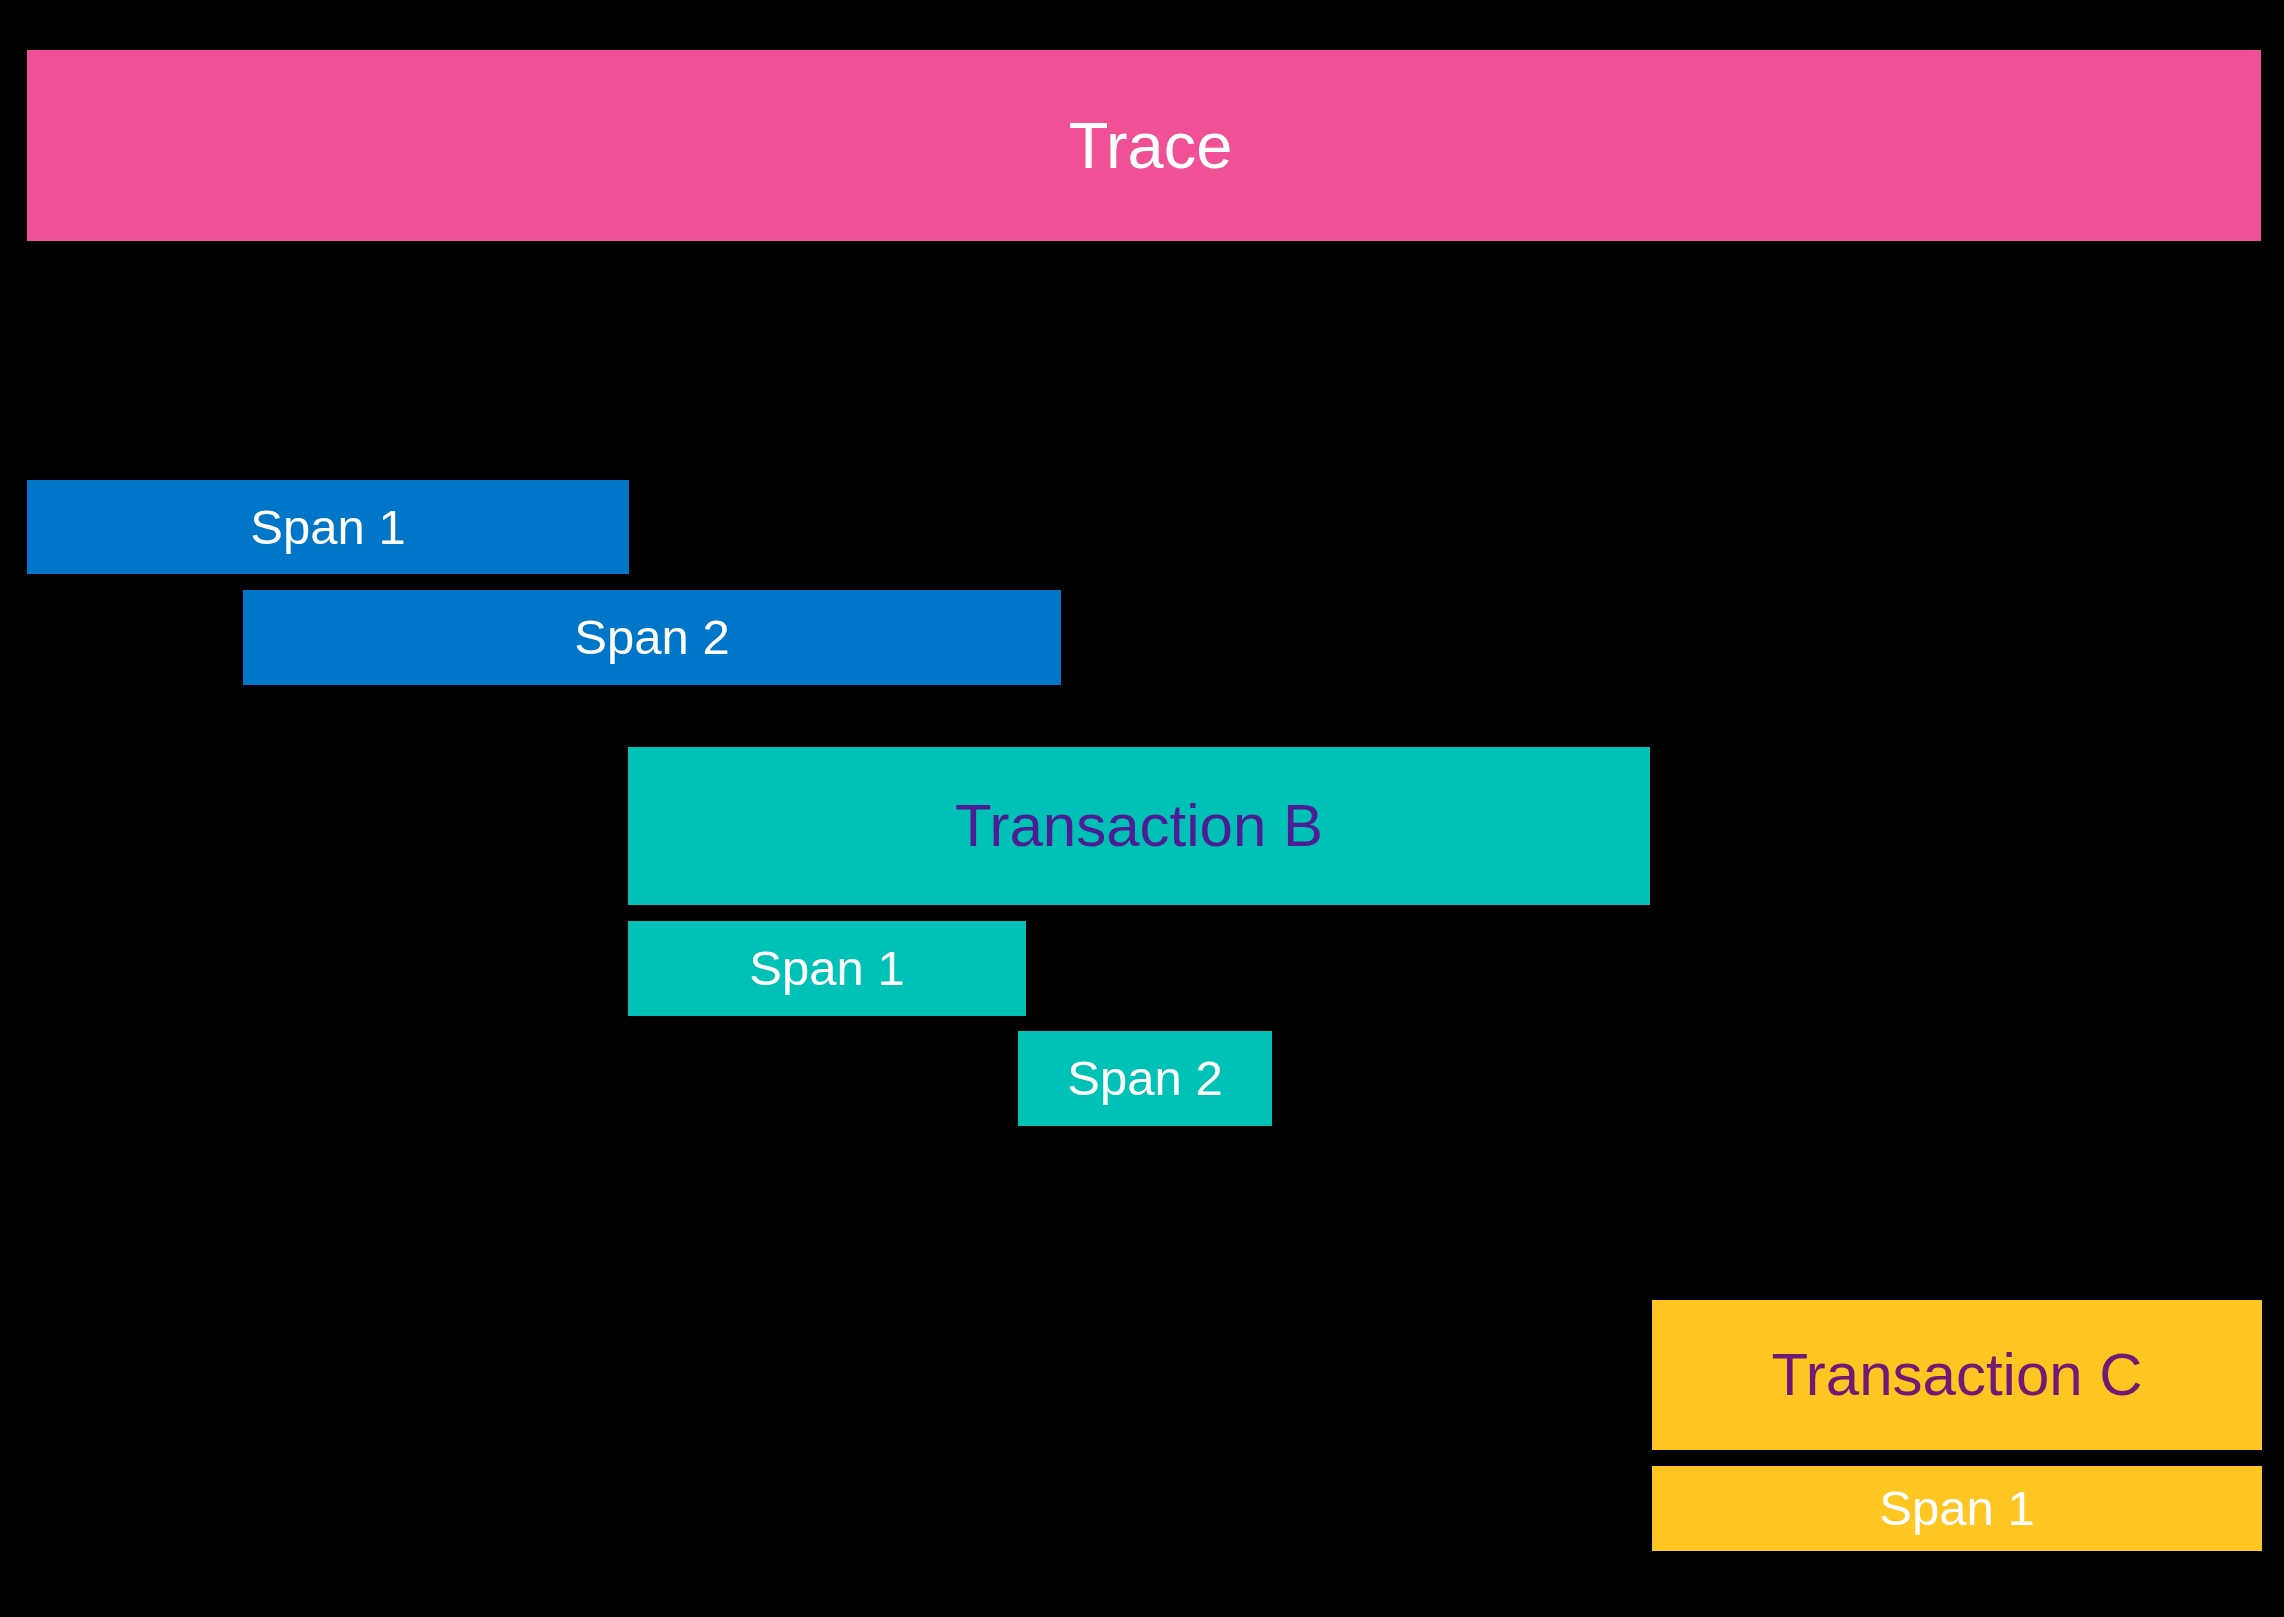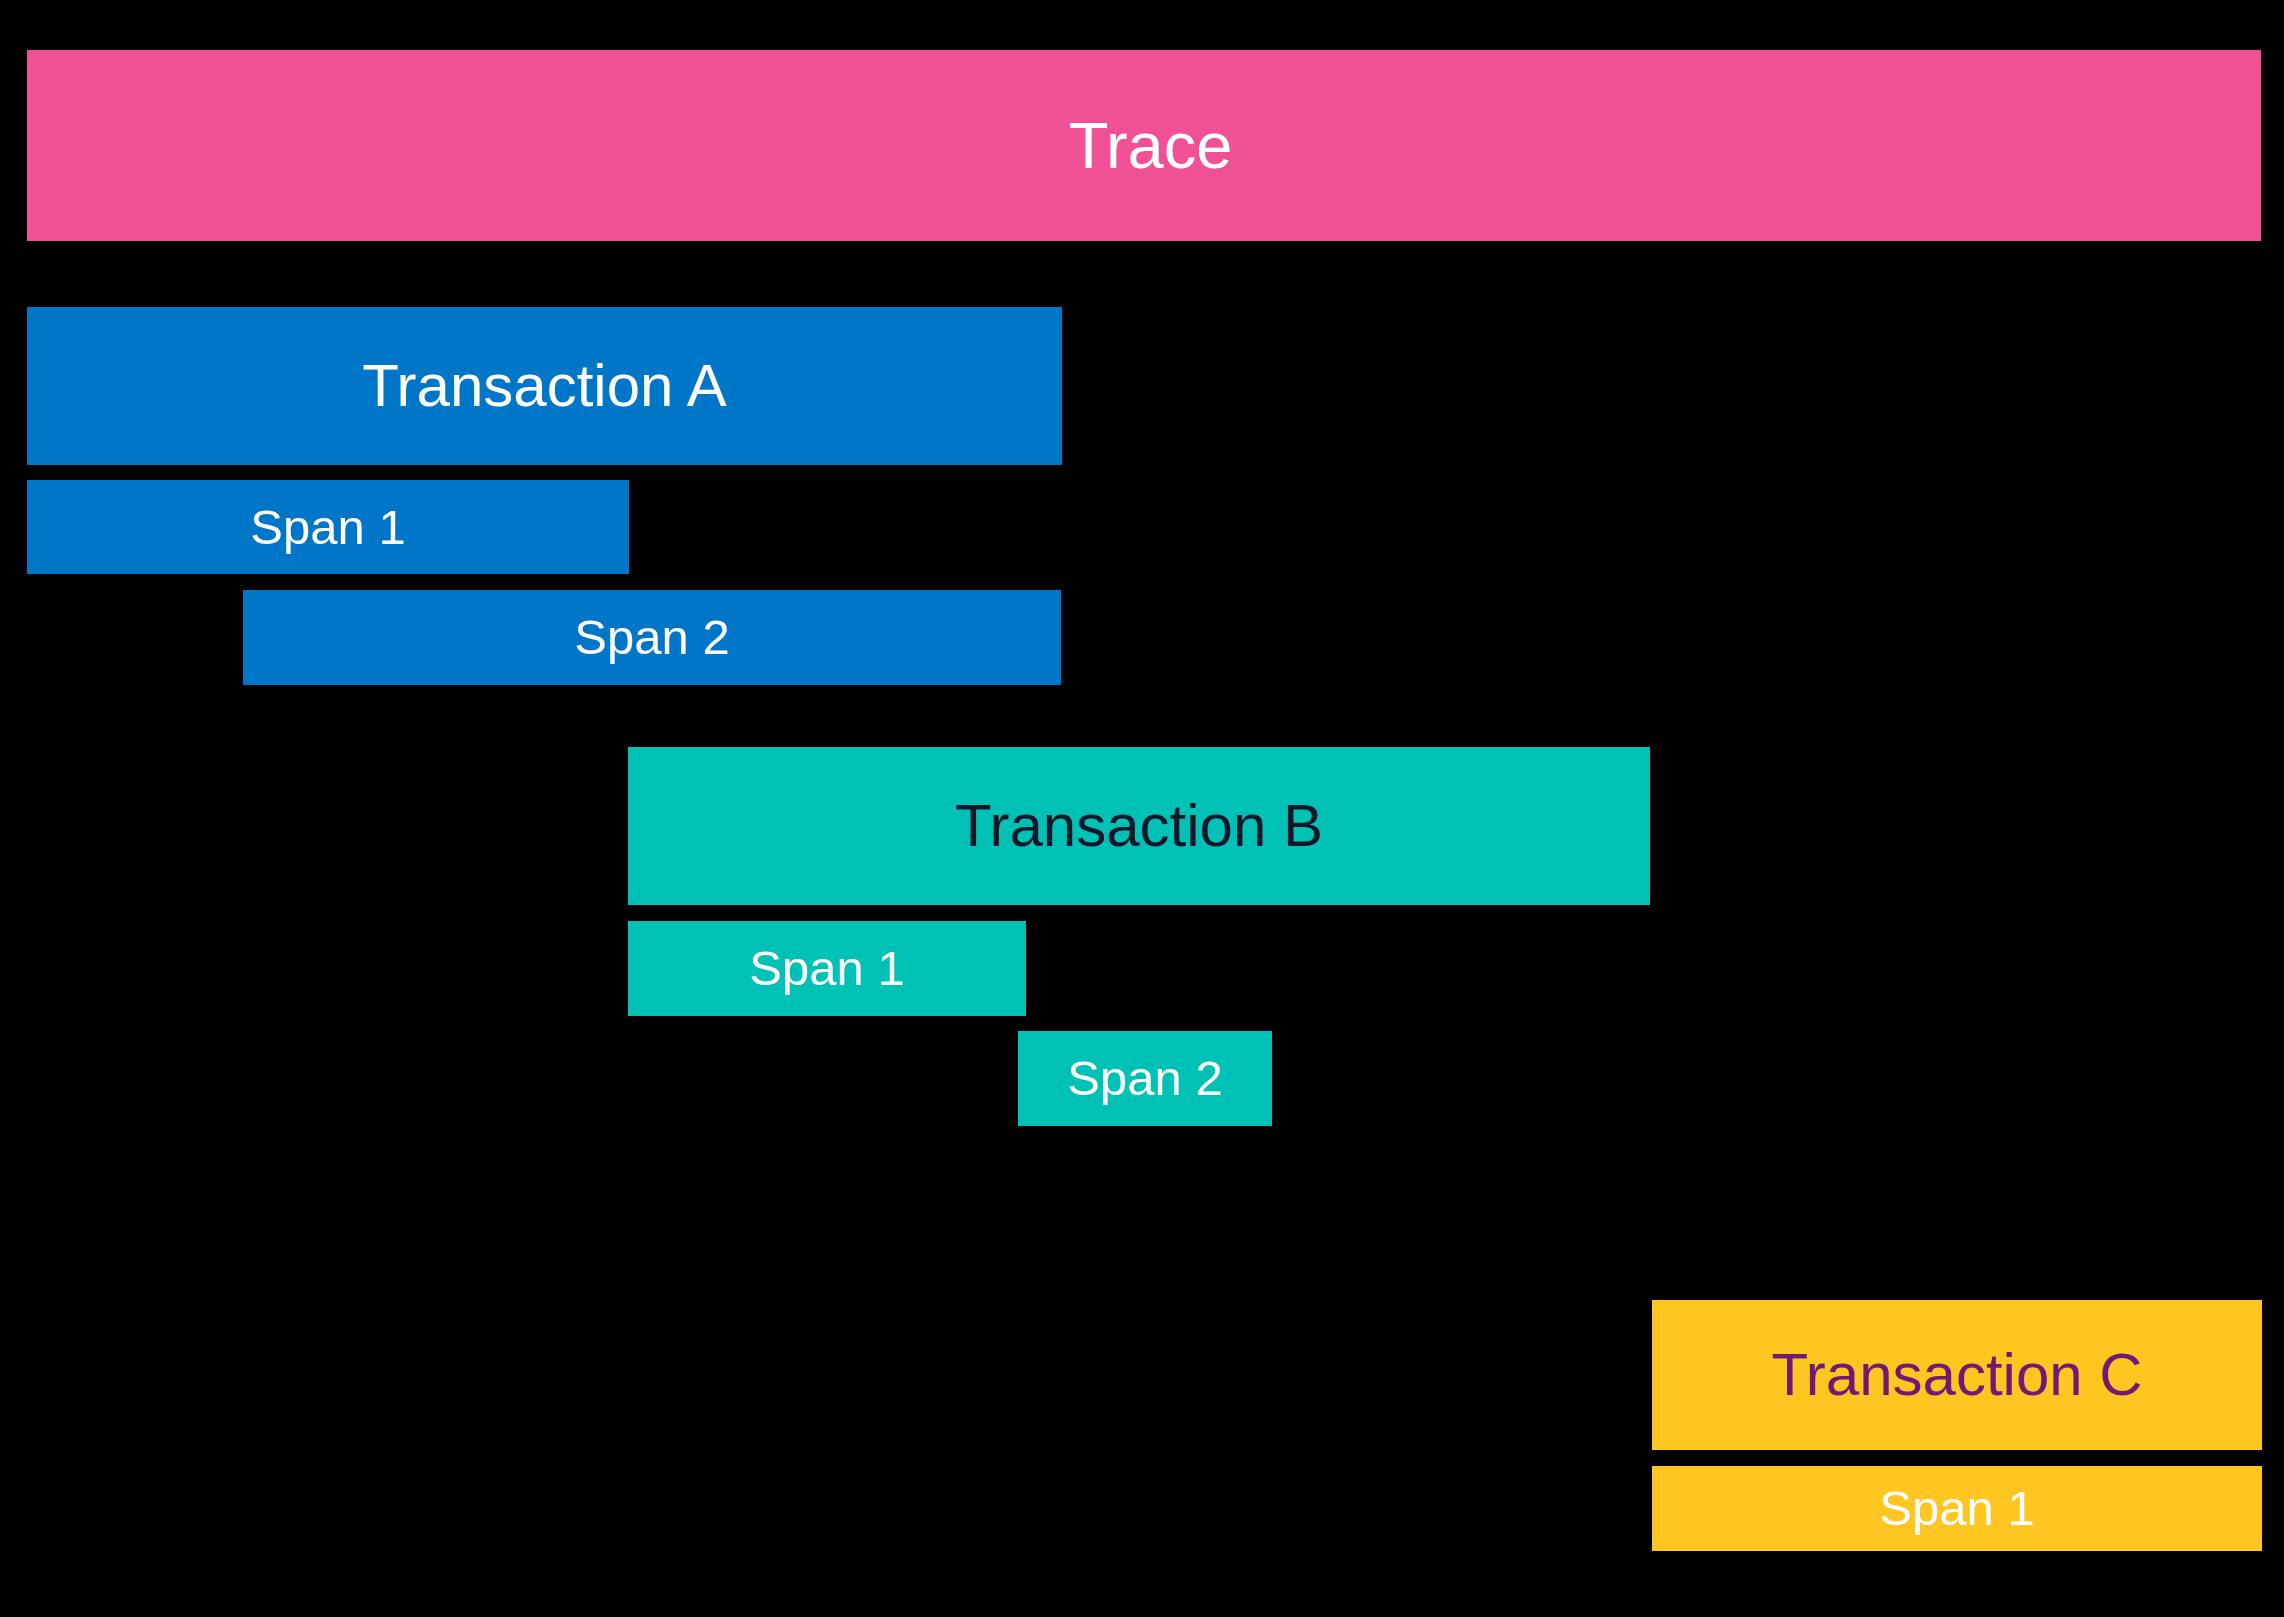--- a/index.html
+++ b/index.html
@@ -41,31 +41,28 @@
   .lvl-transaction { font-size: 60px; }
   .lvl-span        { font-size: 49px; }
 </style>
 </head>
 <body>
 
 <div id="canvas" style="background: rgb(0, 0, 0);">
     <div class="bar lvl-trace" style="left: 27px; top: 50px; width: 2234px; height: 191px; background: rgb(239, 80, 150); padding-left: 13px;">
       <span class="bar-label" style="color: rgb(255, 255, 255);">Trace</span>
     </div>
-    <div class="bar lvl-transaction" style="left: 27px; top: 307px; width: 1035px; height: 158px; background: rgb(0, 118, 200);">
-      <span class="bar-label" style="color: rgb(255, 255, 255);">Transaction A</span>
-    </div>
     <div class="bar lvl-span" style="left: 27px; top: 480px; width: 602px; height: 94px; background: rgb(0, 118, 200);">
       <span class="bar-label" style="color: rgb(255, 255, 255);">Span 1</span>
     </div>
     <div class="bar lvl-span" style="left: 243px; top: 590px; width: 818px; height: 95px; background: rgb(0, 118, 200);">
       <span class="bar-label" style="color: rgb(255, 255, 255);">Span 2</span>
     </div>
     <div class="bar lvl-transaction" style="left: 628px; top: 747px; width: 1022px; height: 158px; background: rgb(0, 193, 181);">
-      <span class="bar-label" style="color: #0f172a;">Transaction B</span>
+      <span class="bar-label" style="color: #4c1d95;">Transaction B</span>
     </div>
     <div class="bar lvl-span" style="left: 628px; top: 921px; width: 398px; height: 95px; background: rgb(0, 193, 181);">
       <span class="bar-label" style="color: rgb(255, 255, 255);">Span 1</span>
     </div>
     <div class="bar lvl-span" style="left: 1018px; top: 1031px; width: 254px; height: 95px; background: rgb(0, 193, 181);">
       <span class="bar-label" style="color: rgb(255, 255, 255);">Span 2</span>
     </div>
     <div class="bar lvl-transaction" style="left: 1652px; top: 1300px; width: 610px; height: 150px; background: rgb(255, 197, 32);">
       <span class="bar-label" style="color: #701a75;">Transaction C</span>
     </div>

